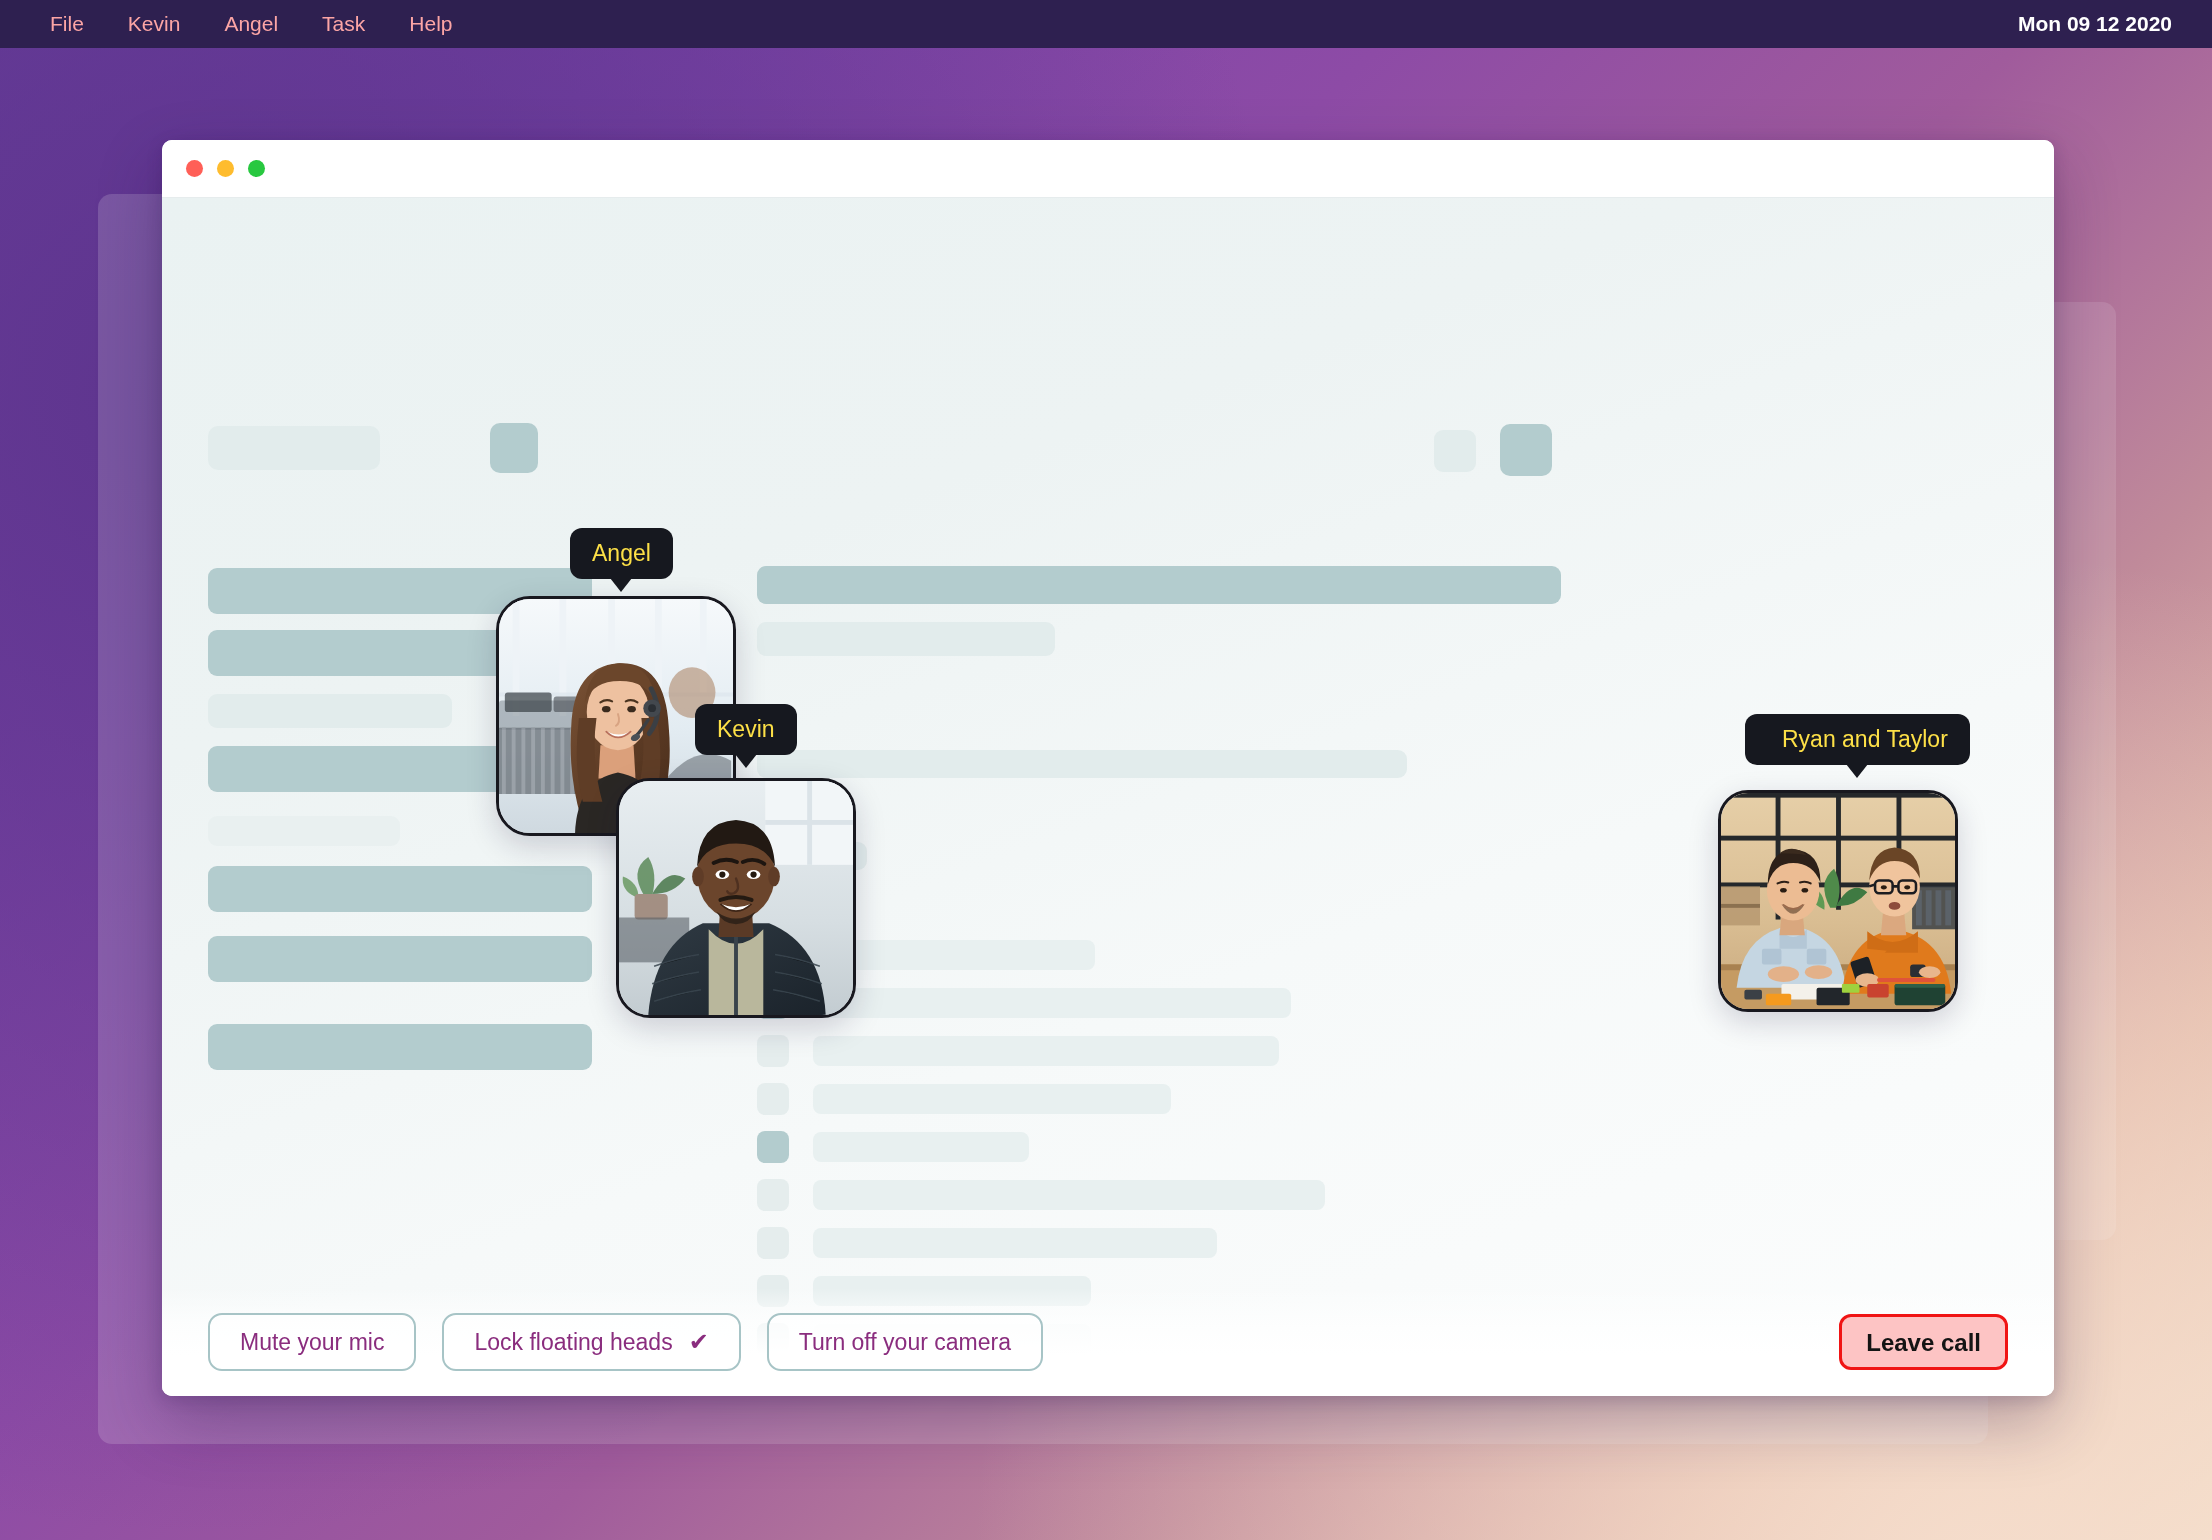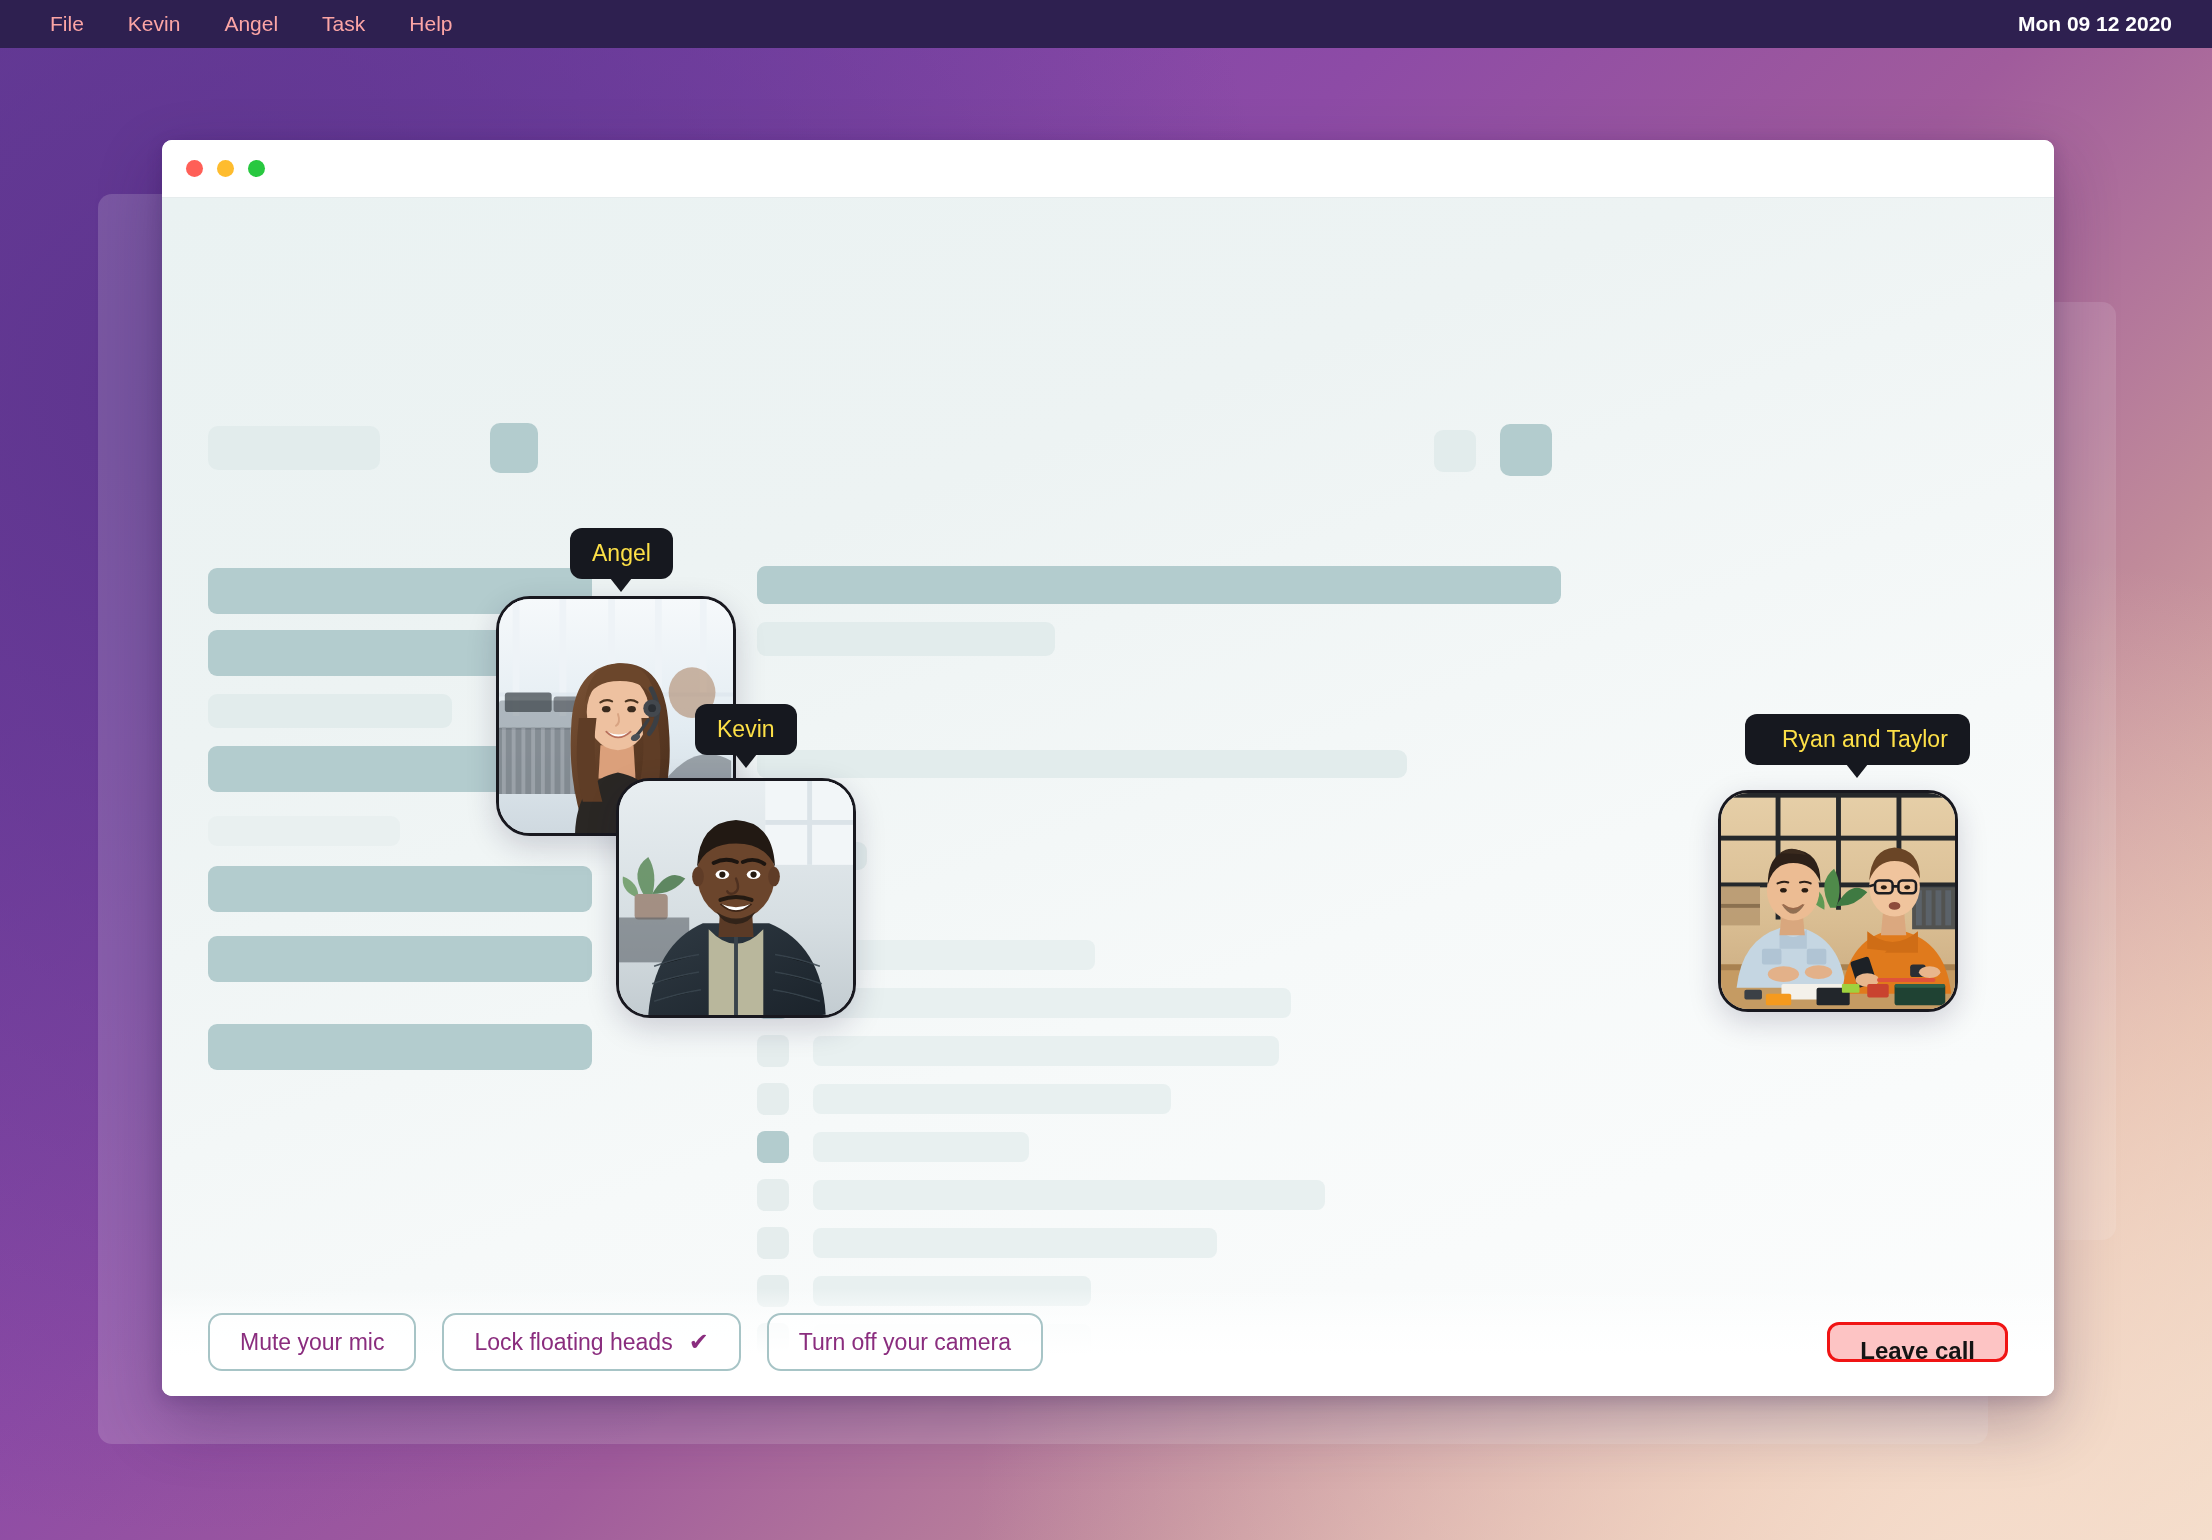--- a/index.html
+++ b/index.html
@@ -260,23 +260,23 @@
     white-space: nowrap;
     margin-right: 26px;
     cursor: pointer;
     display: flex;
     align-items: center;
   }
   .tb-check { margin-left: 16px; font-size: 24px; line-height: 1; }
   #leave-btn {
     margin-left: auto;
     margin-right: 0;
-    height: 40px;
+    height: 56px;
     line-height: 52px;
-    padding: 0 30px;
+    padding: 0 24px;
     border: 3px solid #f01414;
     border-radius: 12px;
     background: #fdc4c4;
     color: #141414;
     font-size: 24px;
     font-weight: bold;
     cursor: pointer;
   }
 </style>
 </head>

